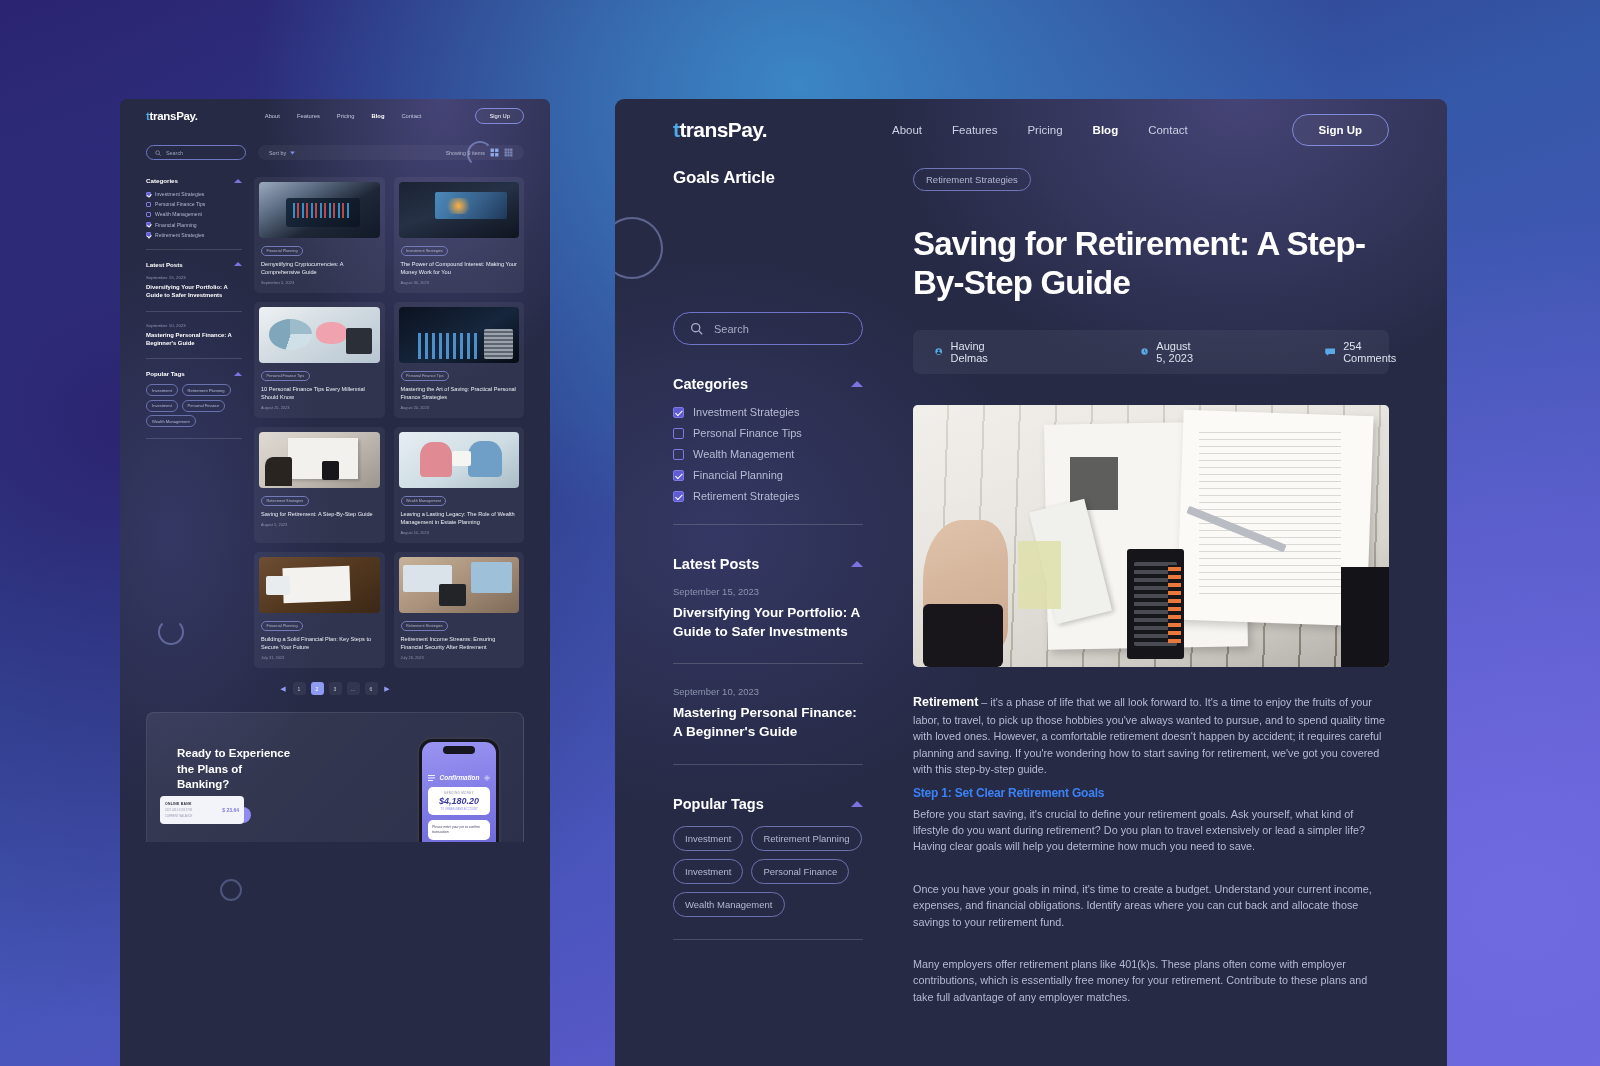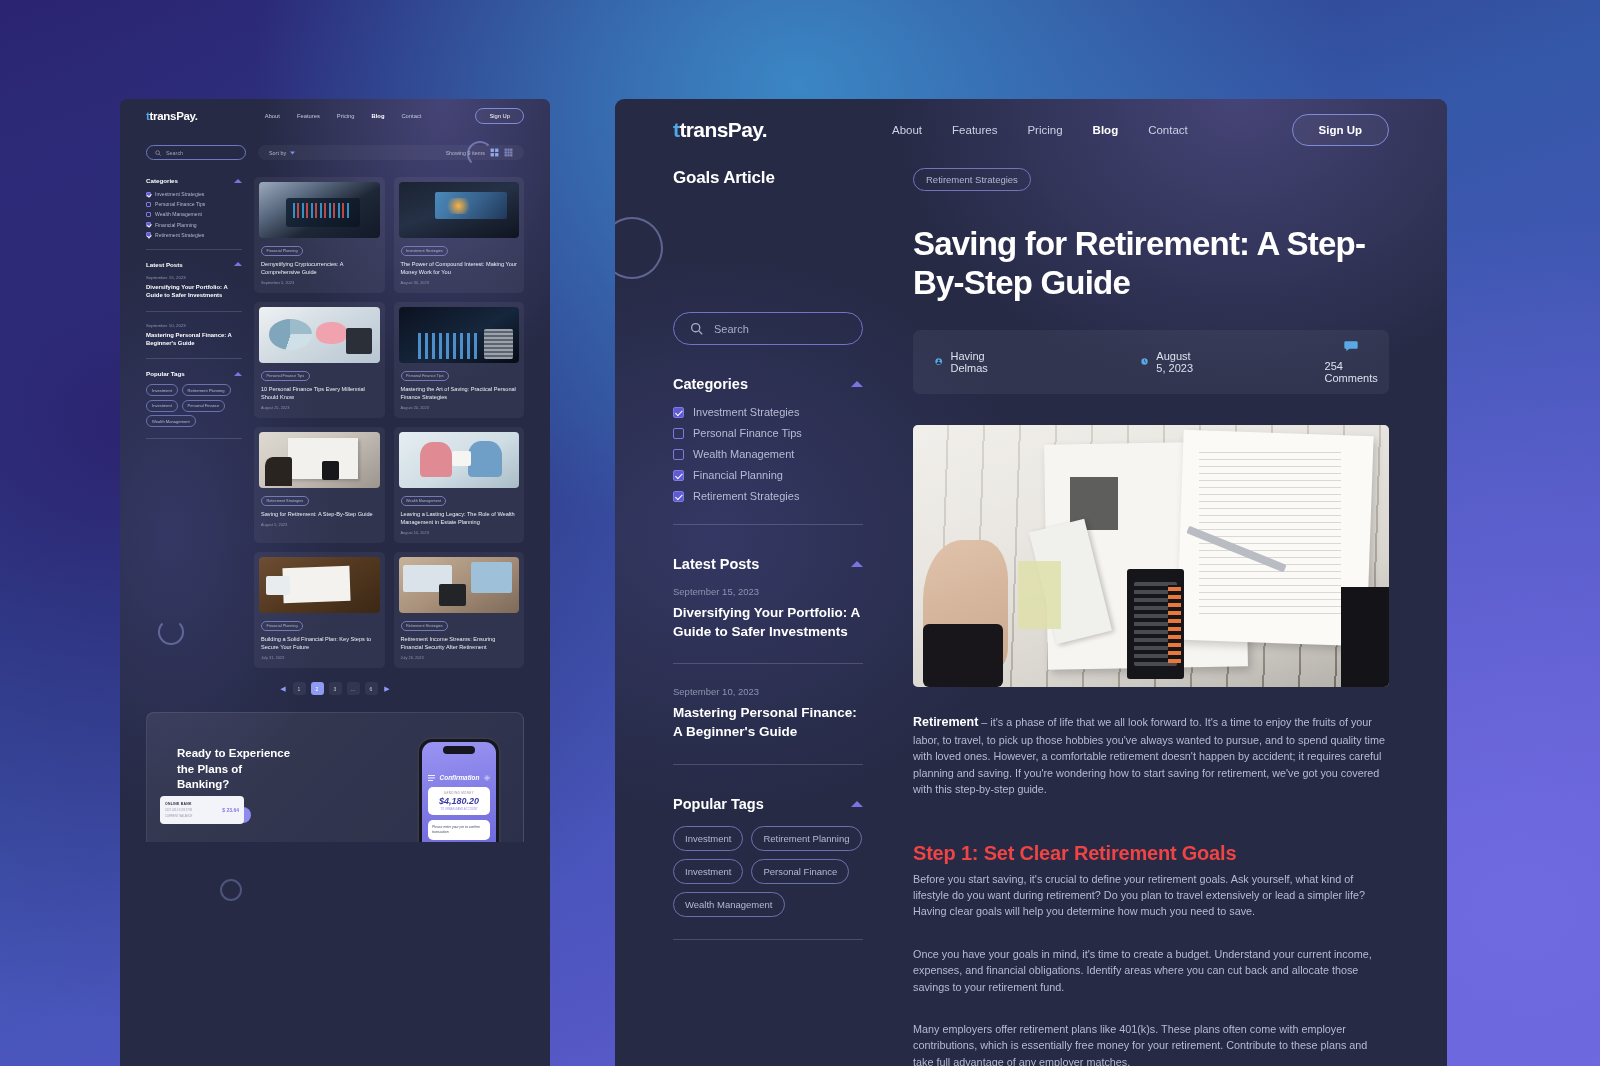--- a/index.html
+++ b/index.html
@@ -159,25 +159,25 @@
 
   .r-art { flex: 1; min-width: 0; }
   .r-pill { display: inline-block; border: 1px solid #6f77b8; border-radius: 14px; padding: 5px 12px; font-size: 9.5px; color: #b2b8d0; }
   .r-title { font-size: 33px; color: #fff; font-weight: 700; line-height: 1.18; letter-spacing: -.8px; margin-top: 34px; }
   .r-meta {
     display: flex; margin-top: 27px; background: rgba(255,255,255,.055);
     border-radius: 7px; padding: 10px 22px;
   }
   .r-meta-item { display: flex; align-items: center; gap: 8px; font-size: 11px; color: #dde1ee; }
   .r-meta-item:nth-child(2) { margin-left: 148px; }
-  .r-meta-item:nth-child(3) { margin-left: 128px; flex-direction: column; }
+  .r-meta-item:nth-child(3) { margin-left: 128px; }
   .r-hero-img { width: 100%; height: 262px; border-radius: 5px; overflow: hidden; margin-top: 31px; position: relative; }
   .r-para { font-size: 10.8px; color: #b4bbd2; line-height: 1.52; margin-top: 26px; }
   .r-para b { color: #fff; font-size: 12.5px; }
-  .r-h2 { font-size: 20px; color: #ef4444; font-weight: 700; margin-top: 44px; letter-spacing: -.2px; }
+  .r-h2 { font-size: 12px; color: #3b82f6; font-weight: 700; margin-top: 8px; letter-spacing: -.2px; }
   .r-h2 + .r-para { margin-top: 6px; }
 
   .glow-ring {
     position: absolute; border-radius: 50%; border: 2px solid rgba(160,175,255,.30);
     pointer-events: none; z-index: 1;
   }
   .svg-ico { display: block; }
 </style>
 </head>
 <body>

